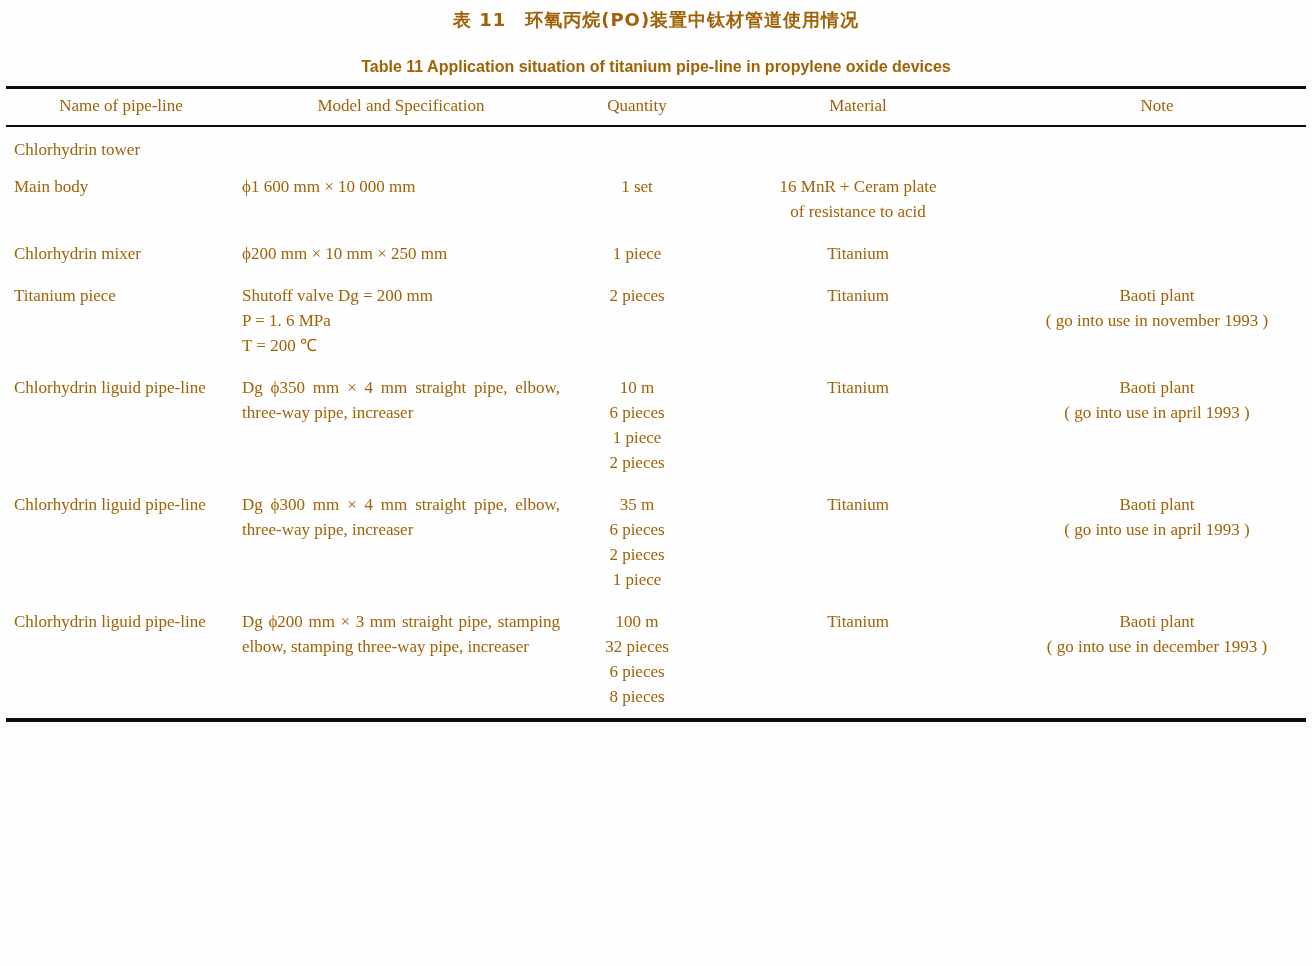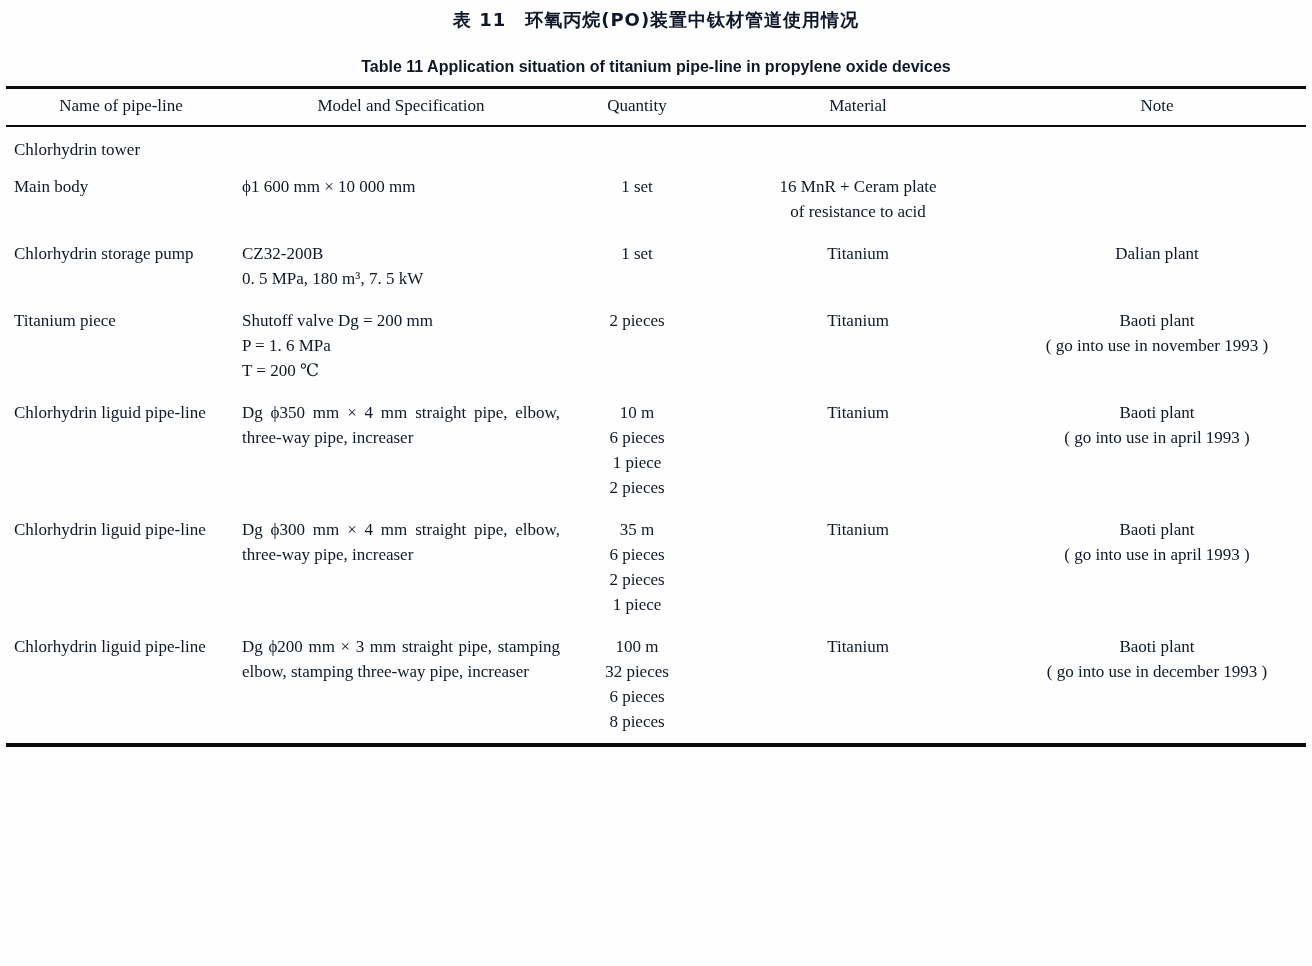--- a/index.html
+++ b/index.html
@@ -1,21 +1,21 @@
 <!DOCTYPE html>
 <html><head>
 <meta charset="utf-8">
 <style>
   html, body { margin: 0; padding: 0; background: #ffffff; }
   .sheet {
     width: 1312px;
     height: 966px;
     box-sizing: border-box;
     background: #fefefe;
-    color: #0f172a;
+    color: #a16207;
     font-family: "Liberation Serif", "DejaVu Serif", serif;
     overflow: hidden;
     padding-top: 8px;
   }
   .title-zh {
     text-align: center;
     font-weight: bold;
     font-size: 18px;
     font-family: "DejaVu Sans", "Liberation Sans", sans-serif;
     letter-spacing: 1px;
@@ -48,20 +48,21 @@
     text-align: center;
     padding: 7px 4px 9px 4px;
     border-bottom: 2.5px solid #0c0c0c;
   }
   thead th.h-name { text-align: center; }
   tbody td {
     vertical-align: top;
     padding: 8px 6px 9px 6px;
     line-height: 25px;
     white-space: pre-line;
+    font-family: Liberation Serif, serif;
   }
   tbody tr:first-child td { padding-top: 10px; padding-bottom: 4px; }
   .c-name  { text-align: left; padding-left: 8px; }
   .c-model { text-align: left; }
   .c-model.justify { text-align: justify; }
   .c-qty   { text-align: center; }
   .c-mat   { text-align: center; }
   .c-note  { text-align: center; }
 </style>
 </head>
@@ -98,26 +99,25 @@
       </tr>
       <tr>
         <td class="c-name">Main body</td>
         <td class="c-model">ϕ1 600 mm × 10 000 mm</td>
         <td class="c-qty">1 set</td>
         <td class="c-mat">16 MnR + Ceram plate
 of resistance to acid</td>
         <td class="c-note"></td>
       </tr>
       <tr>
-        <td class="c-name">Chlorhydrin storage pump</td>
-        <td class="c-model">CZ32-200B
-0. 5 MPa, 180 m³, 7. 5 kW</td>
-        <td class="c-qty">1 set</td>
+        <td class="c-name">Chlorhydrin mixer</td>
+        <td class="c-model">ϕ200 mm × 10 mm × 250 mm</td>
+        <td class="c-qty">1 piece</td>
         <td class="c-mat">Titanium</td>
-        <td class="c-note">Dalian plant</td>
+        <td class="c-note"></td>
       </tr>
       <tr>
         <td class="c-name">Titanium piece</td>
         <td class="c-model">Shutoff valve Dg = 200 mm
 P = 1. 6 MPa
 T = 200 ℃</td>
         <td class="c-qty">2 pieces</td>
         <td class="c-mat">Titanium</td>
         <td class="c-note">Baoti plant
 ( go into use in november 1993 )</td>

